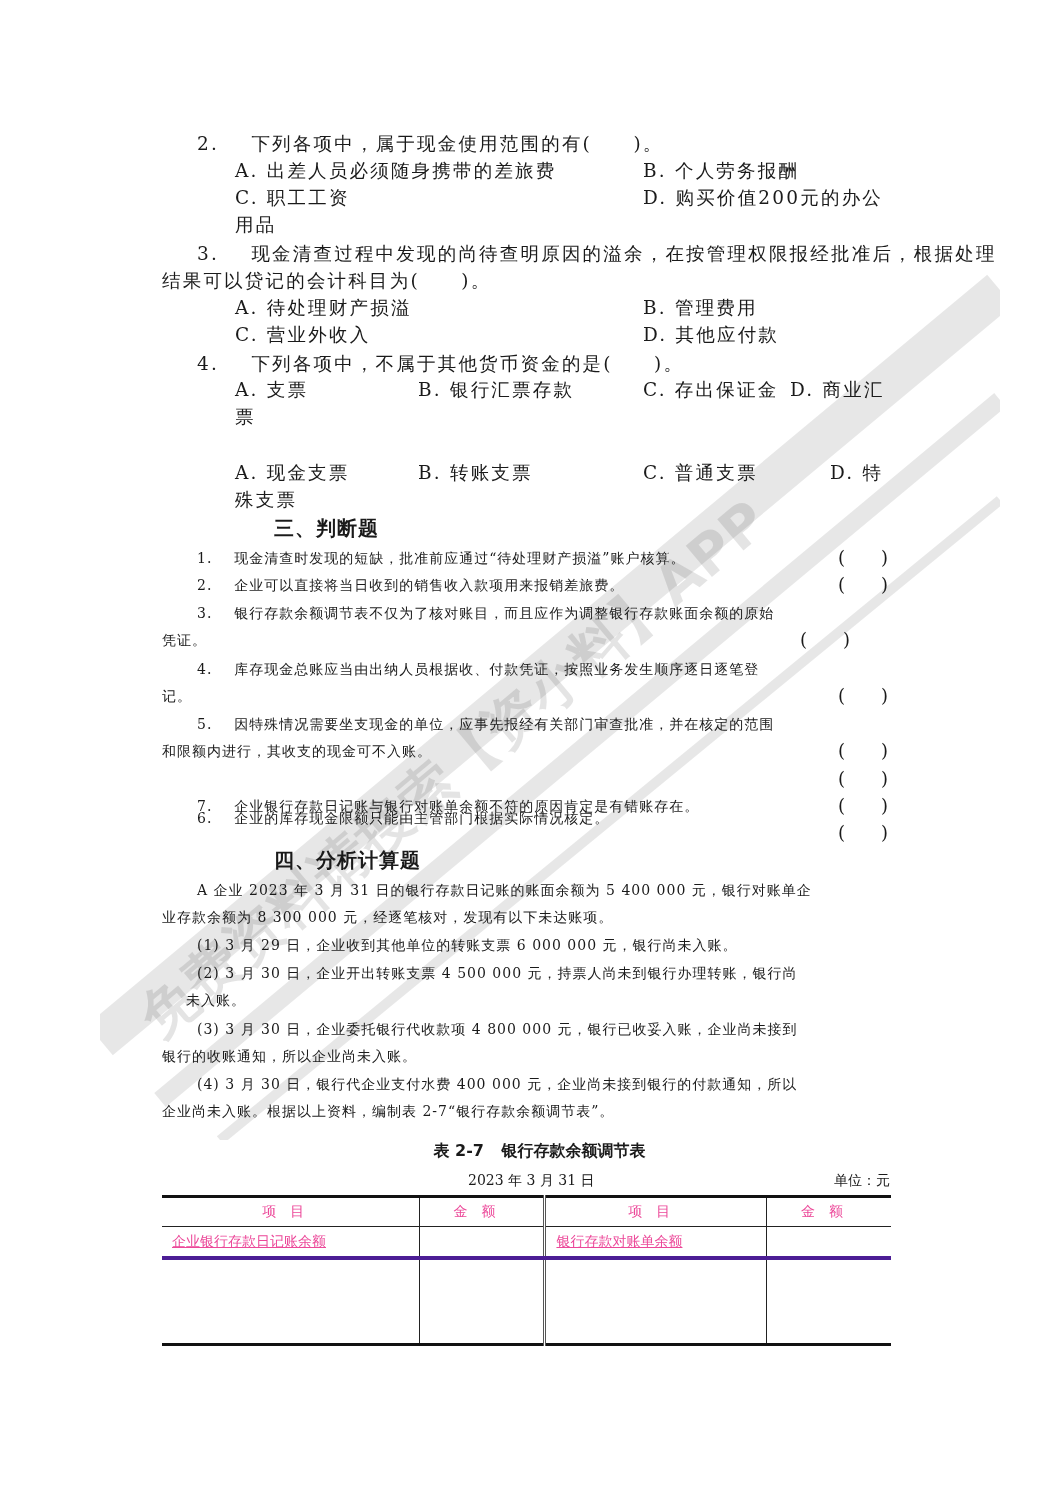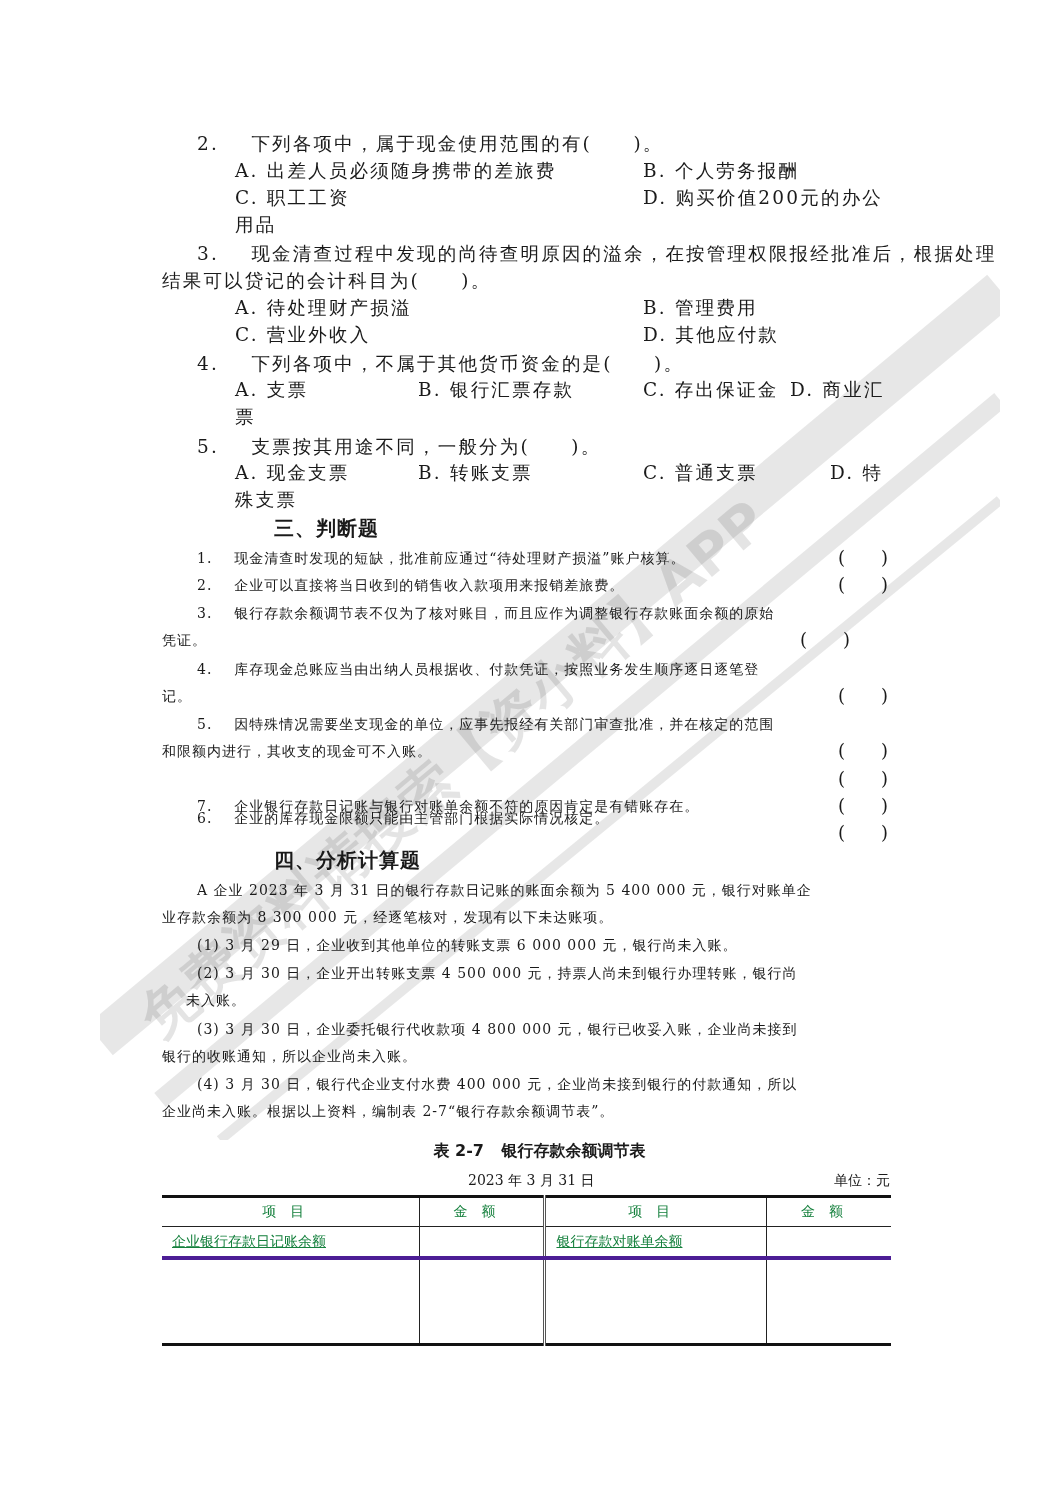--- a/index.html
+++ b/index.html
@@ -88,21 +88,21 @@
     }
     table.recon {
       position: absolute;
       left: 162px;
       top: 1195px;
       width: 729px;
       border-collapse: collapse;
       z-index: 1;
       font-family: "DejaVu Sans", "Liberation Sans", sans-serif;
       font-size: 14px;
-      color: #15803d;
+      color: #ec4899;
     }
     table.recon th, table.recon td {
       padding: 0 10px;
       border-left: 1px solid #222;
     }
     table.recon th:first-child, table.recon td:first-child { border-left: none; }
     table.recon .sep { border-left: 3px double #555; }
     table.recon thead tr { border-top: 3px solid #111; border-bottom: 1px solid #222; }
     table.recon thead th { height: 28px; font-weight: normal; text-align: center; letter-spacing: 14px; }
     table.recon tbody tr.r1 td { height: 29px; border-bottom: 4px solid #4c1d95; text-decoration: underline; }
@@ -152,24 +152,20 @@
   <div class="line mc" style="left:197px; top:351px;">
     <span>4.</span>&nbsp;&nbsp;&nbsp;
     <span>下列各项中，不属于其他货币资金的是(　　)。</span>
   </div>
   <div class="line mc" style="left:235px; top:377px;">A.  支票</div>
   <div class="line mc" style="left:418px; top:377px;">B.  银行汇票存款</div>
   <div class="line mc" style="left:643px; top:377px;">C.  存出保证金</div>
   <div class="line mc" style="left:790px; top:377px;">D.  商业汇</div>
   <div class="line mc" style="left:235px; top:404px;">票</div>
 
-  <div class="line mc" style="left:197px; top:434px;">
-    <span>5.</span>&nbsp;&nbsp;&nbsp;
-    <span>支票按其用途不同，一般分为(　　)。</span>
-  </div>
   <div class="line mc" style="left:235px; top:460px;">A.  现金支票</div>
   <div class="line mc" style="left:418px; top:460px;">B.  转账支票</div>
   <div class="line mc" style="left:643px; top:460px;">C.  普通支票</div>
   <div class="line mc" style="left:830px; top:460px;">D.  特</div>
   <div class="line mc" style="left:235px; top:487px;">殊支票</div>
 
   <div class="heading" style="left:274px; top:514px;">三、判断题</div>
 
   <div class="line" style="left:197px; top:545px;">
     <span>1.</span>&nbsp;&nbsp;&nbsp;

